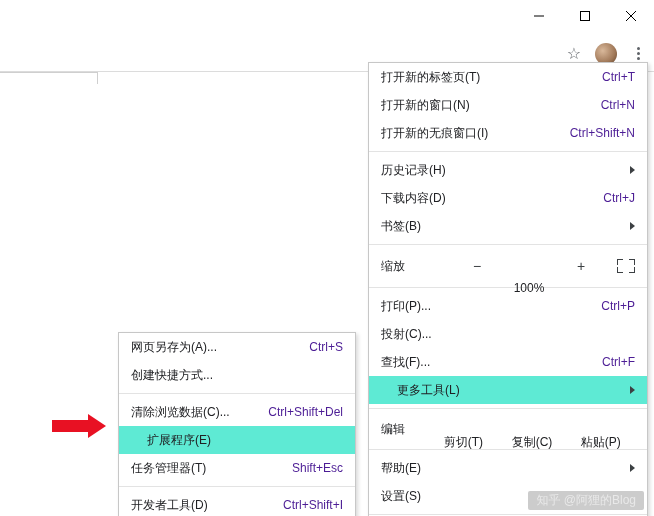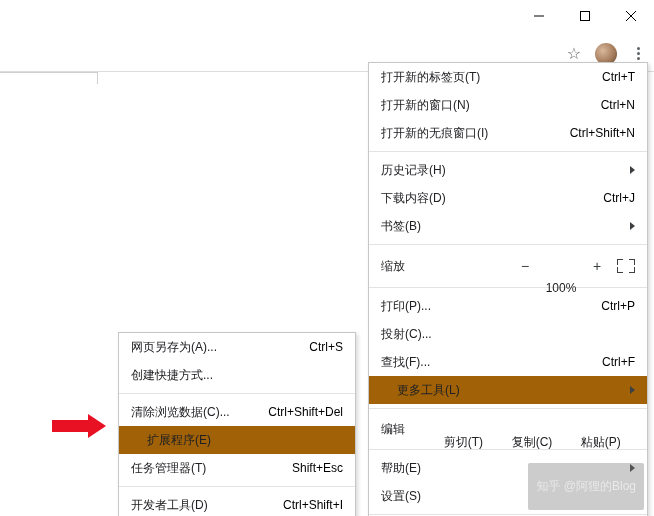--- a/index.html
+++ b/index.html
@@ -58,34 +58,34 @@
   font-size: 12px;
   color: #202124;
 }
 .menu-main { top: 62px; right: 6px; width: 280px; }
 .menu-sub { top: 332px; left: 118px; width: 238px; }
 .row {
   display: flex; align-items: center;
   height: 28px;
   padding: 0 12px;
 }
-.row.highlight { background: #a16207; padding-left: 28px; }
+.row.highlight { background: #5eead4; padding-left: 28px; }
 .row .lbl { flex: 1; }
-.row .sc { color: #000000; font-size: 12px; }
+.row .sc { color: #4c1d95; font-size: 12px; }
 .row .arrow {
   width: 0; height: 0;
   border-top: 4px solid transparent;
   border-bottom: 4px solid transparent;
   border-left: 5px solid #3c4043;
   margin-left: 6px;
 }
 .sep { height: 1px; background: #e3e3e3; margin: 4px 0; }
 .zoom-row {
   display: flex; align-items: center; height: 34px;
-  padding: 0 12px; gap: 0;
+  padding: 0 12px; gap: 16px;
 }
 .zoom-row .lbl { flex: 1; }
 .zbtn {
   width: 28px; text-align: center; color: #3c4043; font-size: 14px;
 }
 .zval { width: 44px; text-align: center; margin-top: 43px; }
 .full {
   width: 18px; height: 14px; position: relative; margin-left: 6px;
 }
 .full::before, .full::after {
@@ -114,21 +114,21 @@
   position: absolute; top: 0; left: 36px;
   width: 0; height: 0;
   border-top: 12px solid transparent;
   border-bottom: 12px solid transparent;
   border-left: 18px solid #e81123;
 }
 .watermark {
   position: absolute; right: 10px; bottom: 6px;
   color: rgba(255,255,255,0.56);
   background: rgba(120,120,120,0.38);
-  padding: 15px 8px;
+  padding: 1px 8px;
   font-size: 12px;
   border-radius: 2px;
 }
 </style>
 </head>
 <body>
 
 <div class="window-controls">
   <div class="win-btn">
     <svg viewBox="0 0 10 10">

